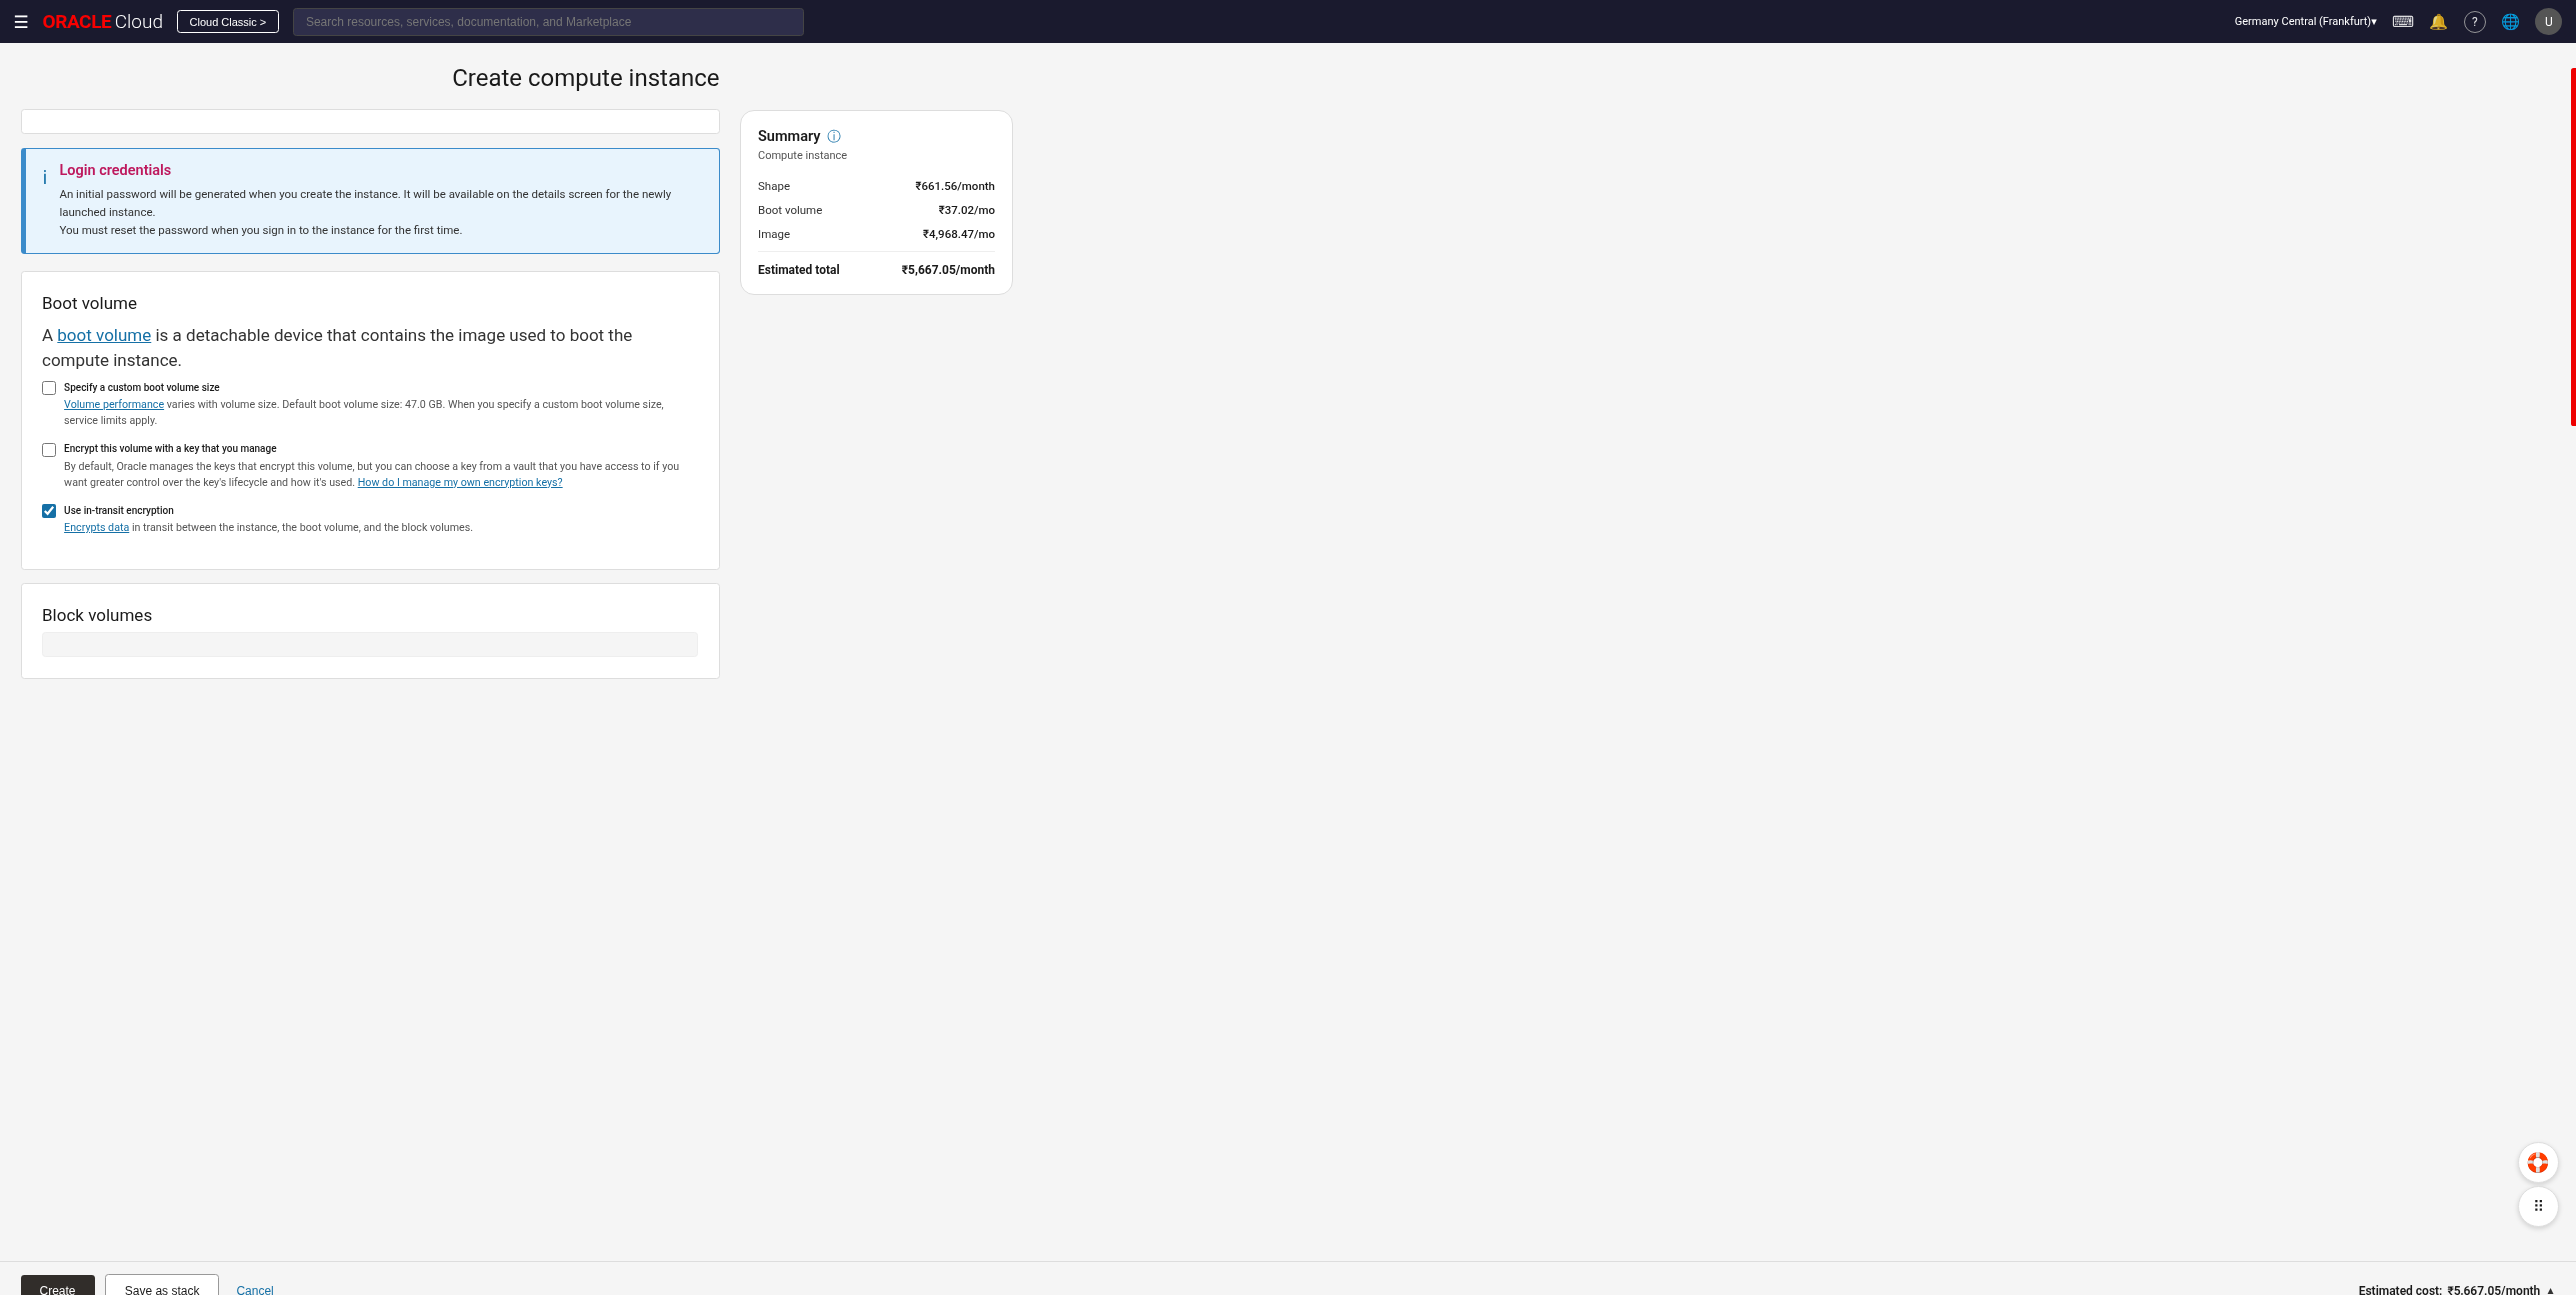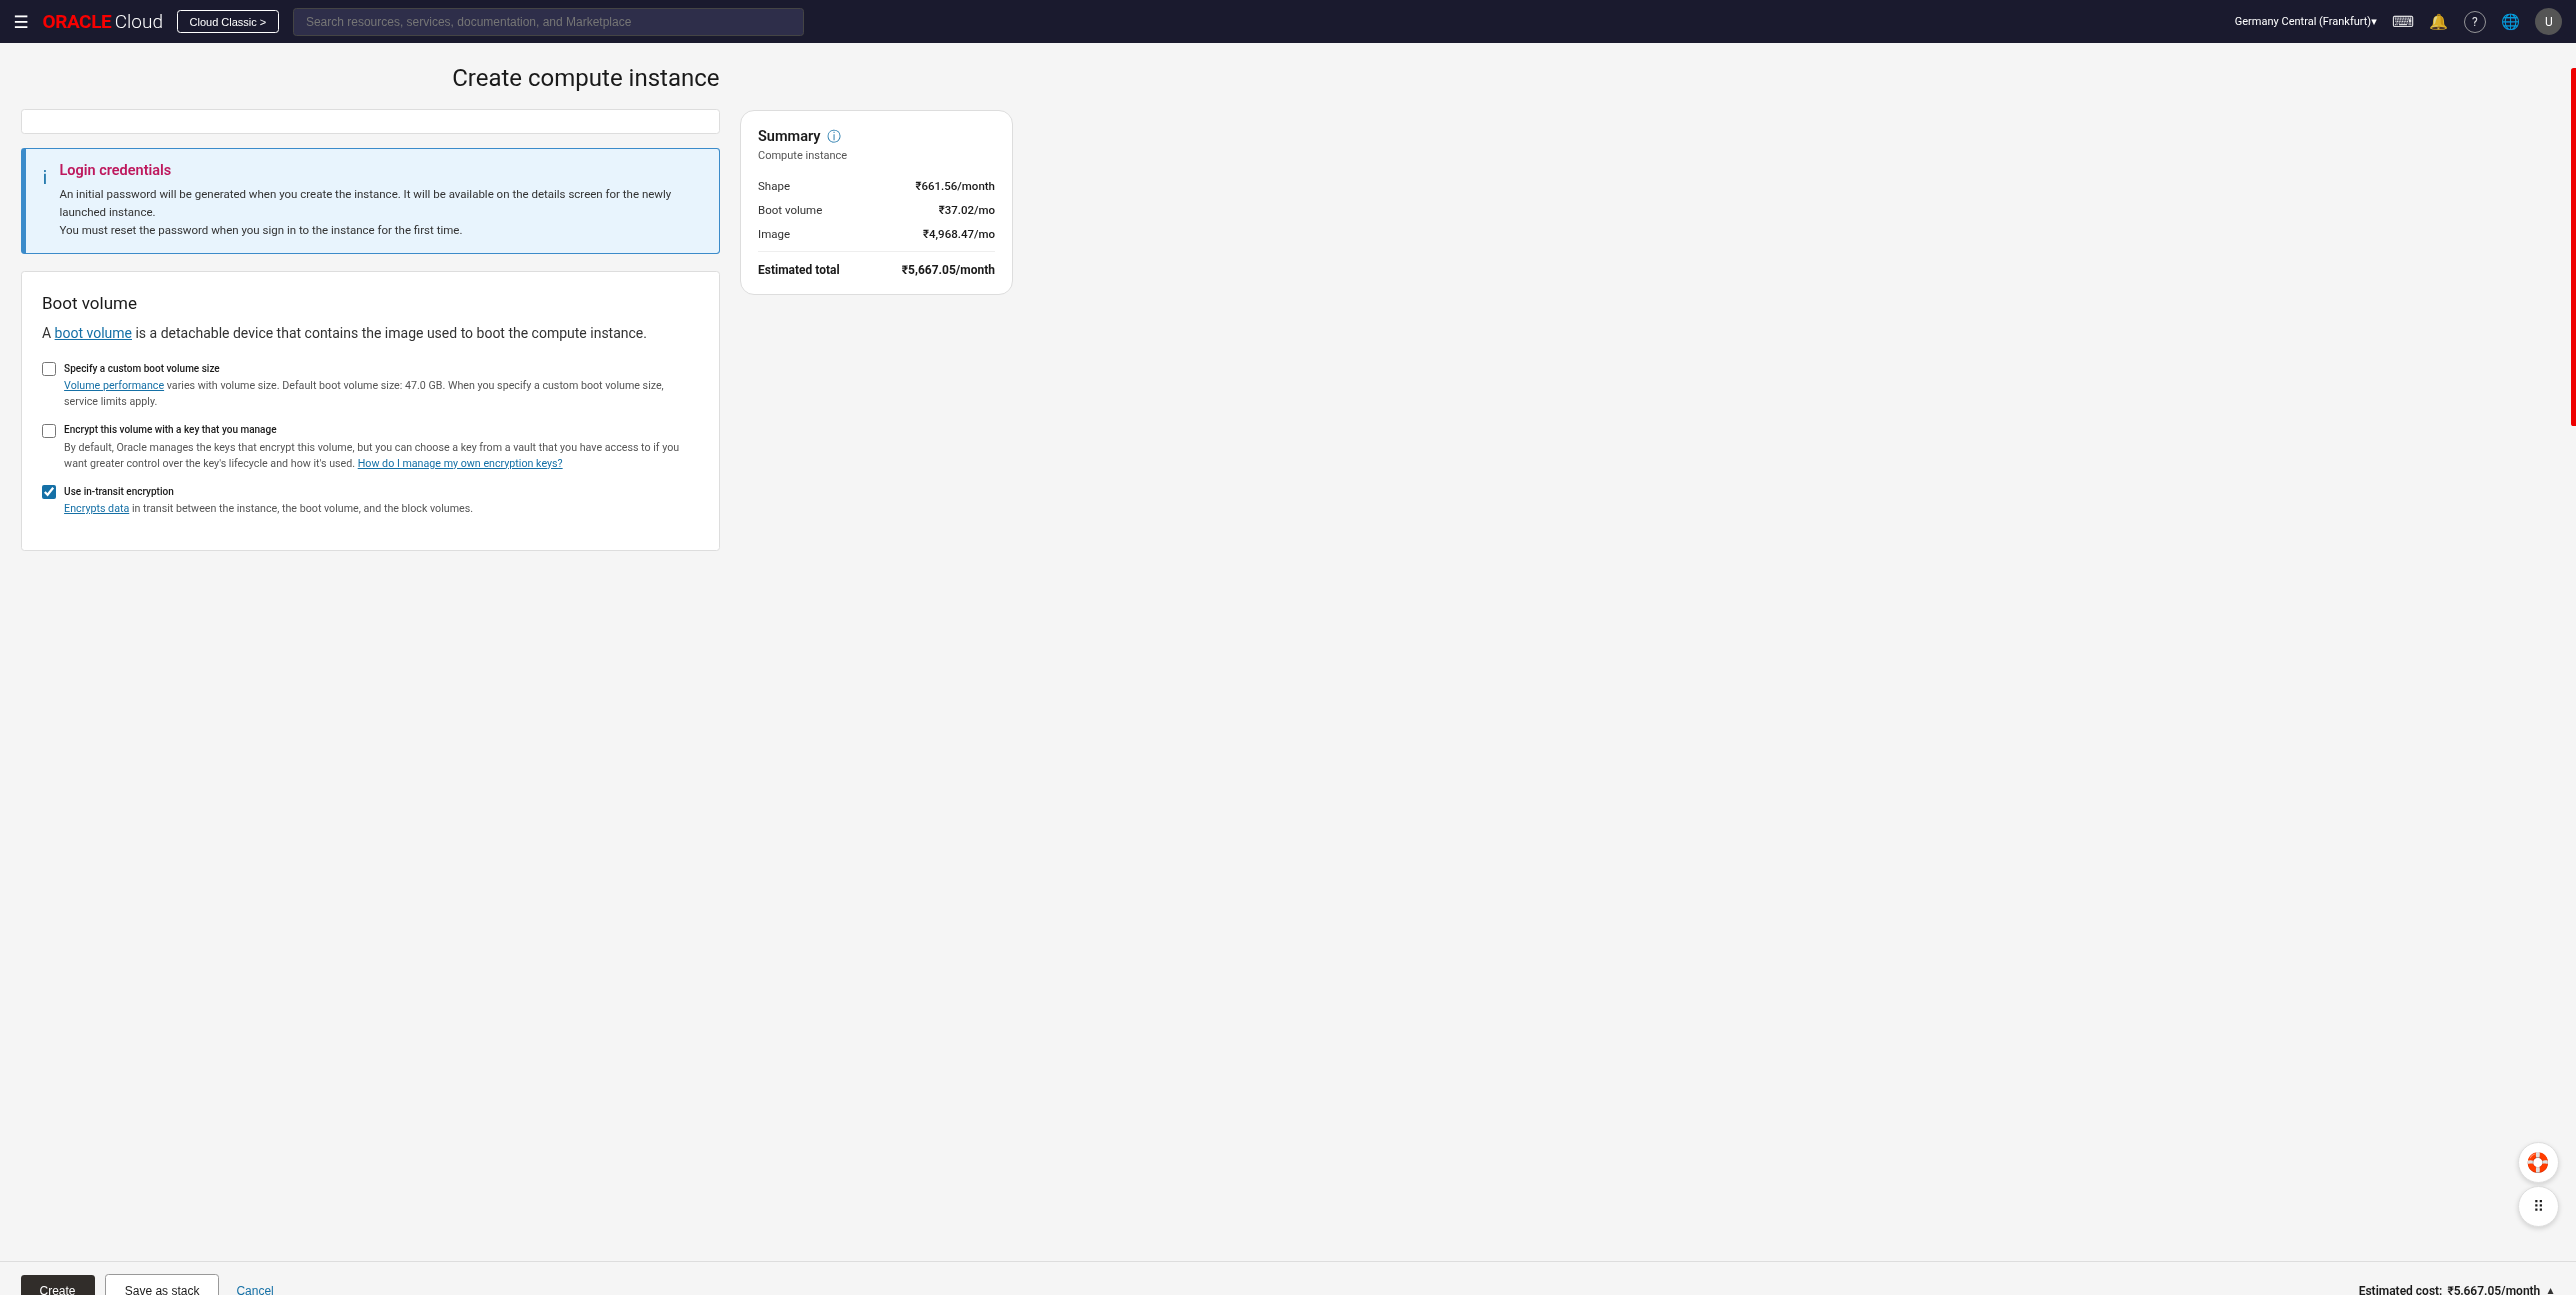--- a/index.html
+++ b/index.html
@@ -155,23 +155,23 @@
       padding: 20.5px;
       margin-bottom: 13.6px;
     }
     .section-card-title {
       font-size: 17px;
       font-weight: 400;
       color: #1a1a1a;
       margin-bottom: 10.2px;
     }
     .section-desc {
-      font-size: 14px;
+      font-size: 17px;
       color: #333;
-      margin-bottom: 17px;
+      margin-bottom: 6px;
       line-height: 1.5;
     }
     .section-desc a {
       color: #1570a6;
       text-decoration: underline;
     }
 
     
     .checkbox-row {
       display: flex;
@@ -427,20 +427,25 @@
         <input type="checkbox" id="cb-transit" checked="" style="">
         <div>
           <label class="checkbox-label" for="cb-transit">Use in-transit encryption</label>
           <div class="checkbox-sublabel">
             <a href="#">Encrypts data</a><span> in transit between the instance, the boot volume, and the block volumes.</span>
           </div>
         </div>
       </div>
     </div>
 
+    <div class="section-card" style="min-height:68px;">
+      <h2 class="block-volumes-title">Block volumes</h2>
+
+      <div style="height:25.6px;background:#f5f5f5;border-radius:3.4px;border:0.9px solid #eee;"></div>
+    </div>
 
   </div>
 
   <div class="sidebar-summary">
     <div class="summary-panel">
       <div class="summary-header">
         <span class="summary-title">Summary</span>
         <span class="summary-info-icon">ⓘ</span>
       </div>
       <div class="summary-subtitle">Compute instance</div>

